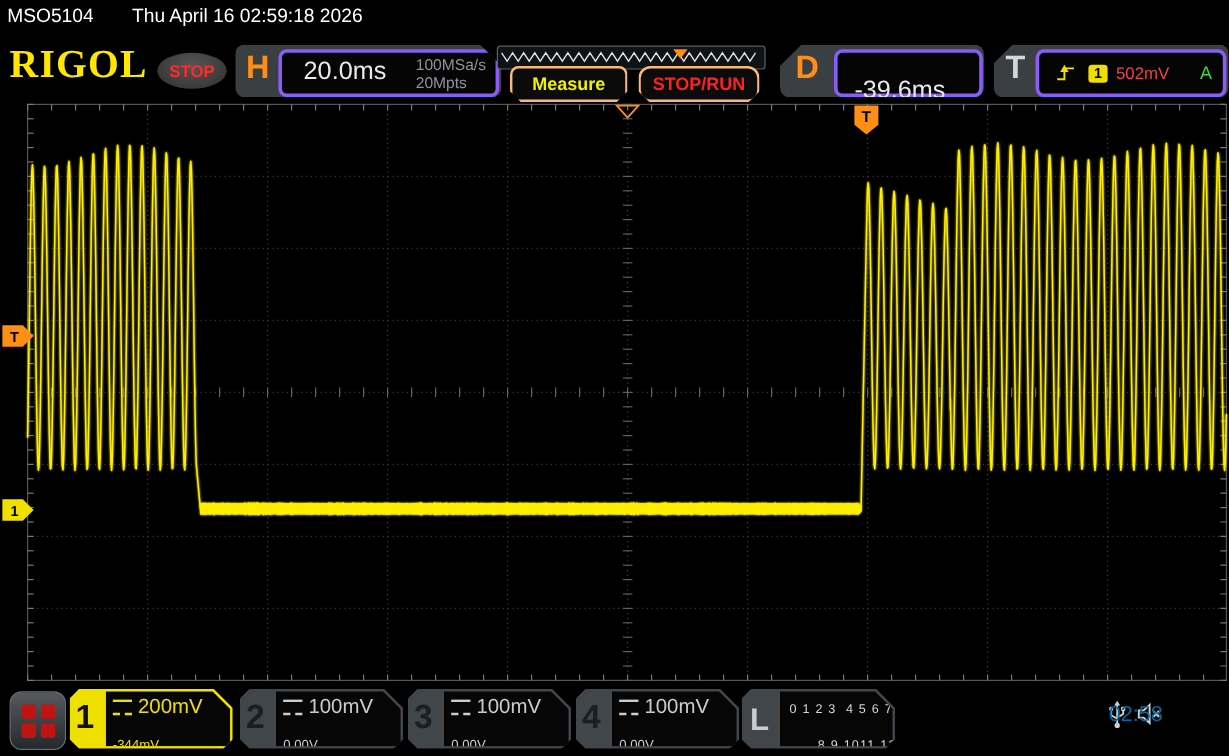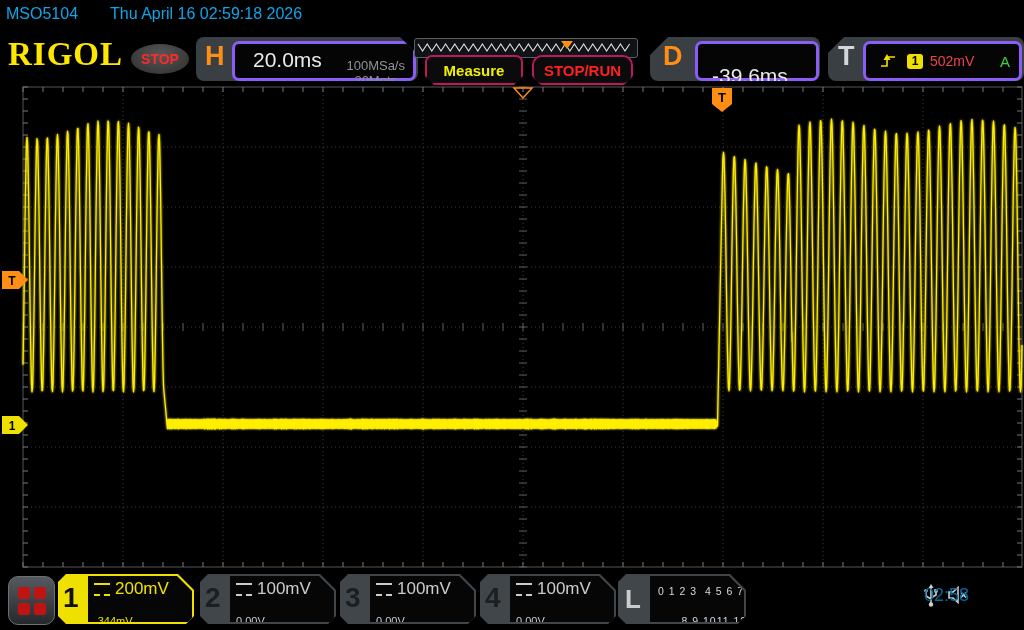--- a/index.html
+++ b/index.html
@@ -1,41 +1,41 @@
 <!DOCTYPE html>
 <html><head>
 <meta charset="utf-8">
 <style>
   html,body{margin:0;padding:0;background:#000;width:1024px;height:630px;overflow:hidden;
     font-family:"Liberation Sans",sans-serif;-webkit-font-smoothing:antialiased;}
   #stage{position:relative;width:1024px;height:630px;background:#000;}
   .abs{position:absolute;}
   
-  #titlebar{left:0;top:0;width:1024px;height:30px;color:#0ea5e9;font-size:16px;}
+  #titlebar{left:0;top:0;width:1024px;height:30px;color:#ffffff;font-size:16px;}
   #titlebar span{position:absolute;top:5px;white-space:pre;}
   #model{left:6px;}
   #datetime{left:110px;}
   
   #brand{left:8px;top:36px;font-family:"Liberation Serif",serif;font-weight:900;
     font-size:33px;color:#ffe600;letter-spacing:1px;}
   #acq-state{left:131px;top:44px;width:58px;height:30px;border-radius:50%;
     background:radial-gradient(ellipse at 50% 35%,#565656,#2e2e2e);
     color:#ff2a2a;font-weight:bold;font-size:14px;display:flex;align-items:center;justify-content:center;}
   .panel{background:#3a3f43;height:44px;top:37px;}
   .panel .biglabel{position:absolute;top:4px;font-size:27px;font-weight:bold;}
   .ibox{position:absolute;background:#050505;border:3px solid #8b5cf6;border-radius:7px;}
   #h-panel{left:196px;width:222px;border-radius:8px;
     clip-path:polygon(0 0,calc(100% - 18px) 0,100% 18px,100% 100%,0 100%);}
   #h-panel .biglabel{left:9px;color:#ff8e14;}
   #h-box{left:36px;top:4px;width:178px;height:34px;}
   #h-scale{position:absolute;left:18px;top:4px;font-size:21px;color:#eaeaea;}
-  #h-rate{position:absolute;right:8px;top:14px;text-align:center;font-size:13px;color:#8e9499;line-height:15px;}
+  #h-rate{position:absolute;right:8px;top:2px;text-align:left;font-size:13px;color:#8e9499;line-height:15px;}
   #overview{left:414px;top:38px;width:222px;height:18px;background:#101315;
     border:1px solid #596066;border-radius:3px;}
-  .topbtn{top:55px;height:26px;background:#0b0b0b;border:2px solid #be185d;
+  .topbtn{top:55px;height:26px;background:#0b0b0b;border:2px solid #fdba74;
     font-size:15px;font-weight:bold;display:flex;align-items:center;justify-content:center;
     border-radius:7px 7px 0 0;
     clip-path:polygon(0 0,100% 0,100% calc(100% - 9px),calc(100% - 9px) 100%,9px 100%,0 calc(100% - 9px));}
   #measure-btn{left:425px;width:94px;color:#f0f000;}
   #stoprun-btn{left:532px;width:97px;color:#ff2020;border-radius:10px;}
   #d-panel{left:650px;width:170px;border-radius:8px;
     clip-path:polygon(18px 0,100% 0,100% 100%,0 100%,0 18px);}
   #d-panel .biglabel{left:13px;color:#ff8e14;}
   #d-box{left:45px;top:4px;width:118px;height:34px;}
   #d-value{position:absolute;left:14px;top:20px;font-size:21px;color:#eaeaea;}

